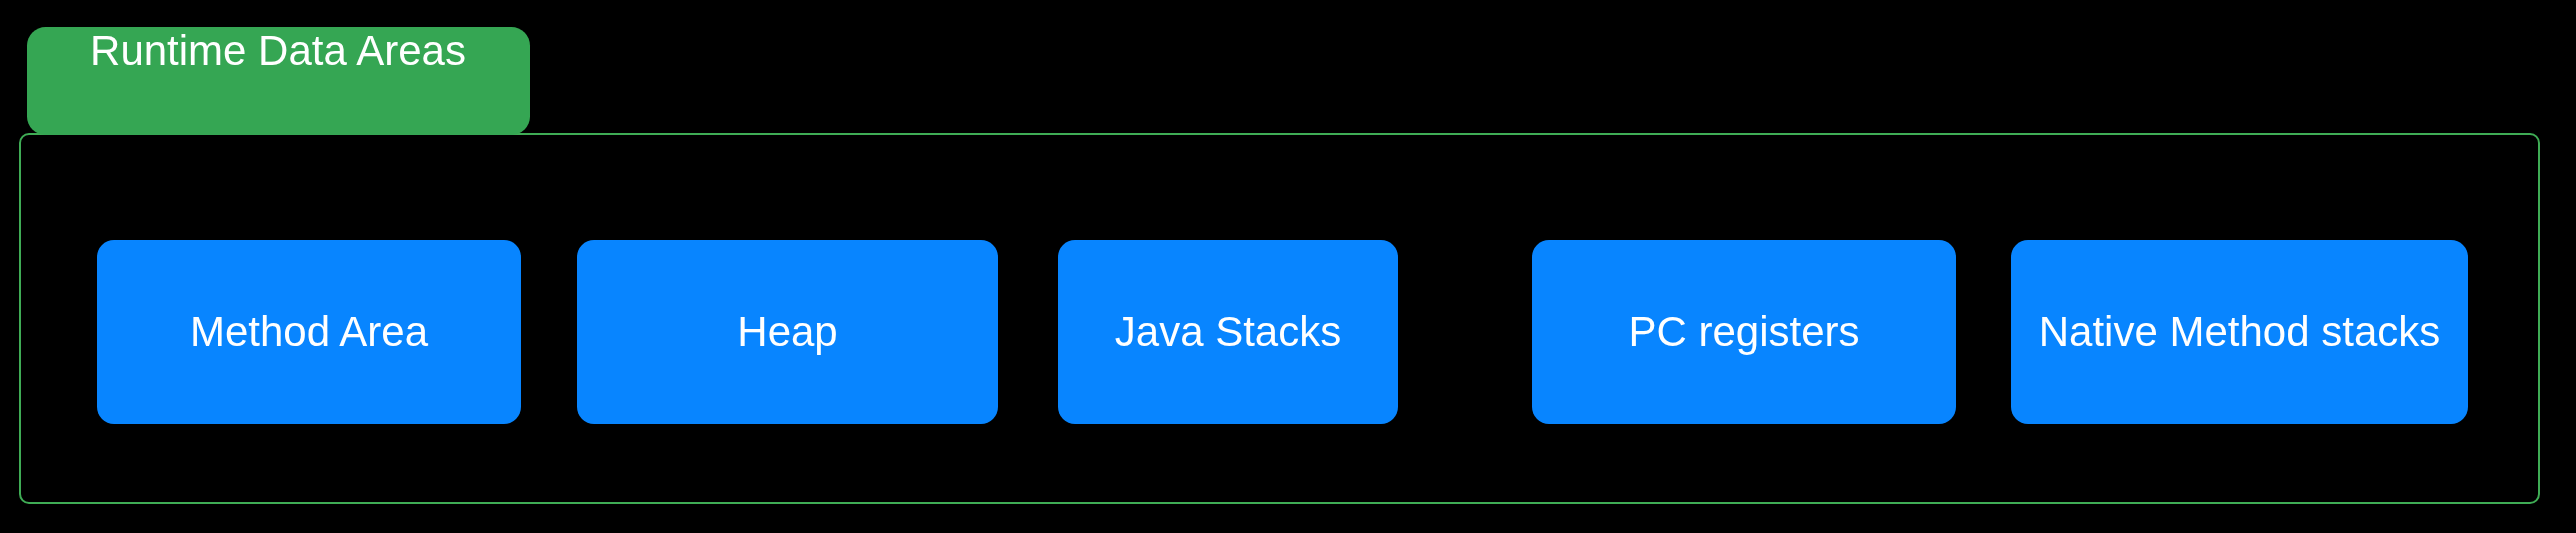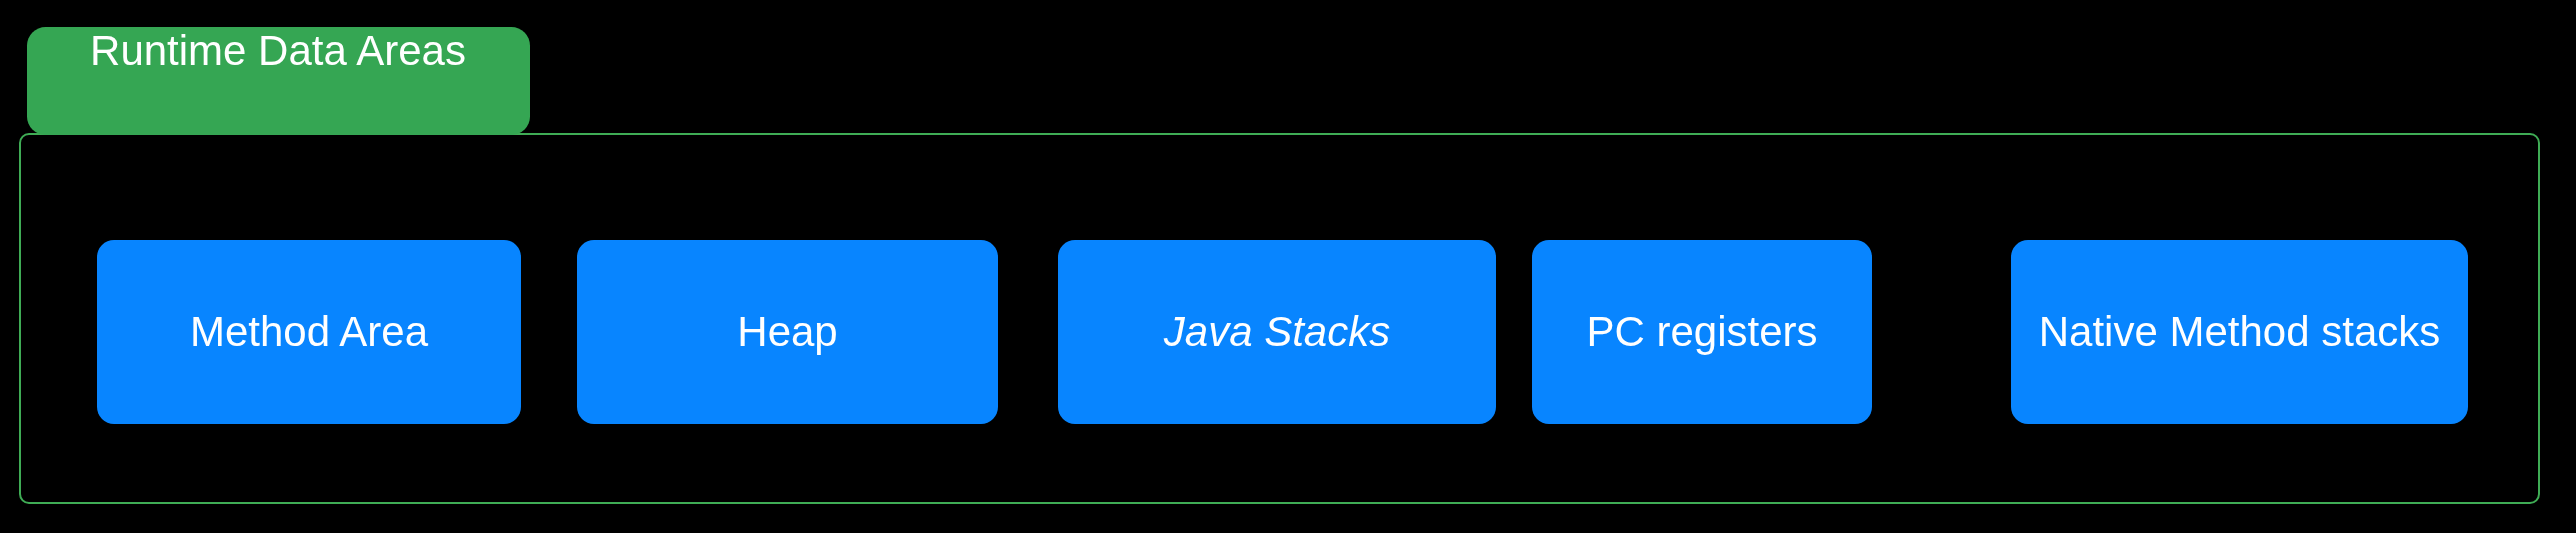--- a/index.html
+++ b/index.html
@@ -54,22 +54,22 @@
     border-radius: 17px;
     display: flex;
     align-items: center;
     justify-content: center;
     color: var(--text);
     font-size: 42px;
     white-space: nowrap;
   }
   .b1 { left: 76px;  width: 424px; }
   .b2 { left: 556px;  width: 421px; text-align: center; }
-  .b3 { left: 1037px; width: 438px; font-style: italic; }
-  .b4 { left: 1511px; width: 340px; text-align: right; }
+  .b3 { left: 1037px; width: 340px; }
+  .b4 { left: 1511px; width: 424px; text-align: right; }
   .b5 { left: 1990px; width: 457px; text-align: right; }
 </style>
 </head>
 <body>
 
 <div id="canvas">
 
   <div class="title-label">
     <span>Runtime Data Areas</span>
   </div>

